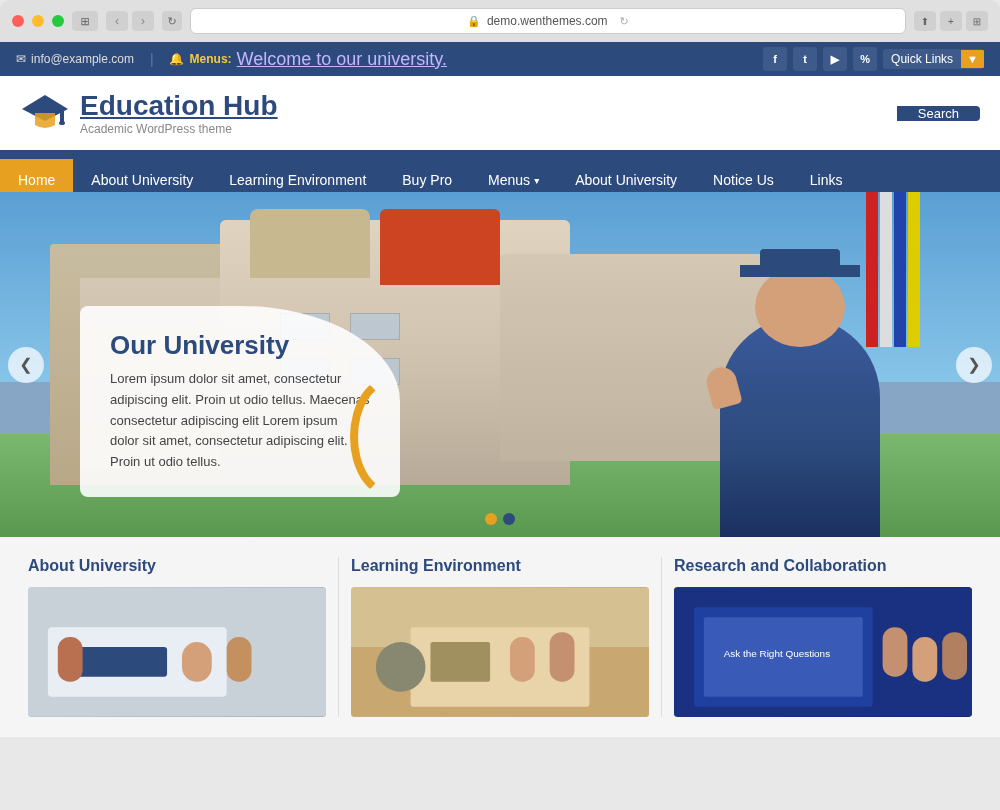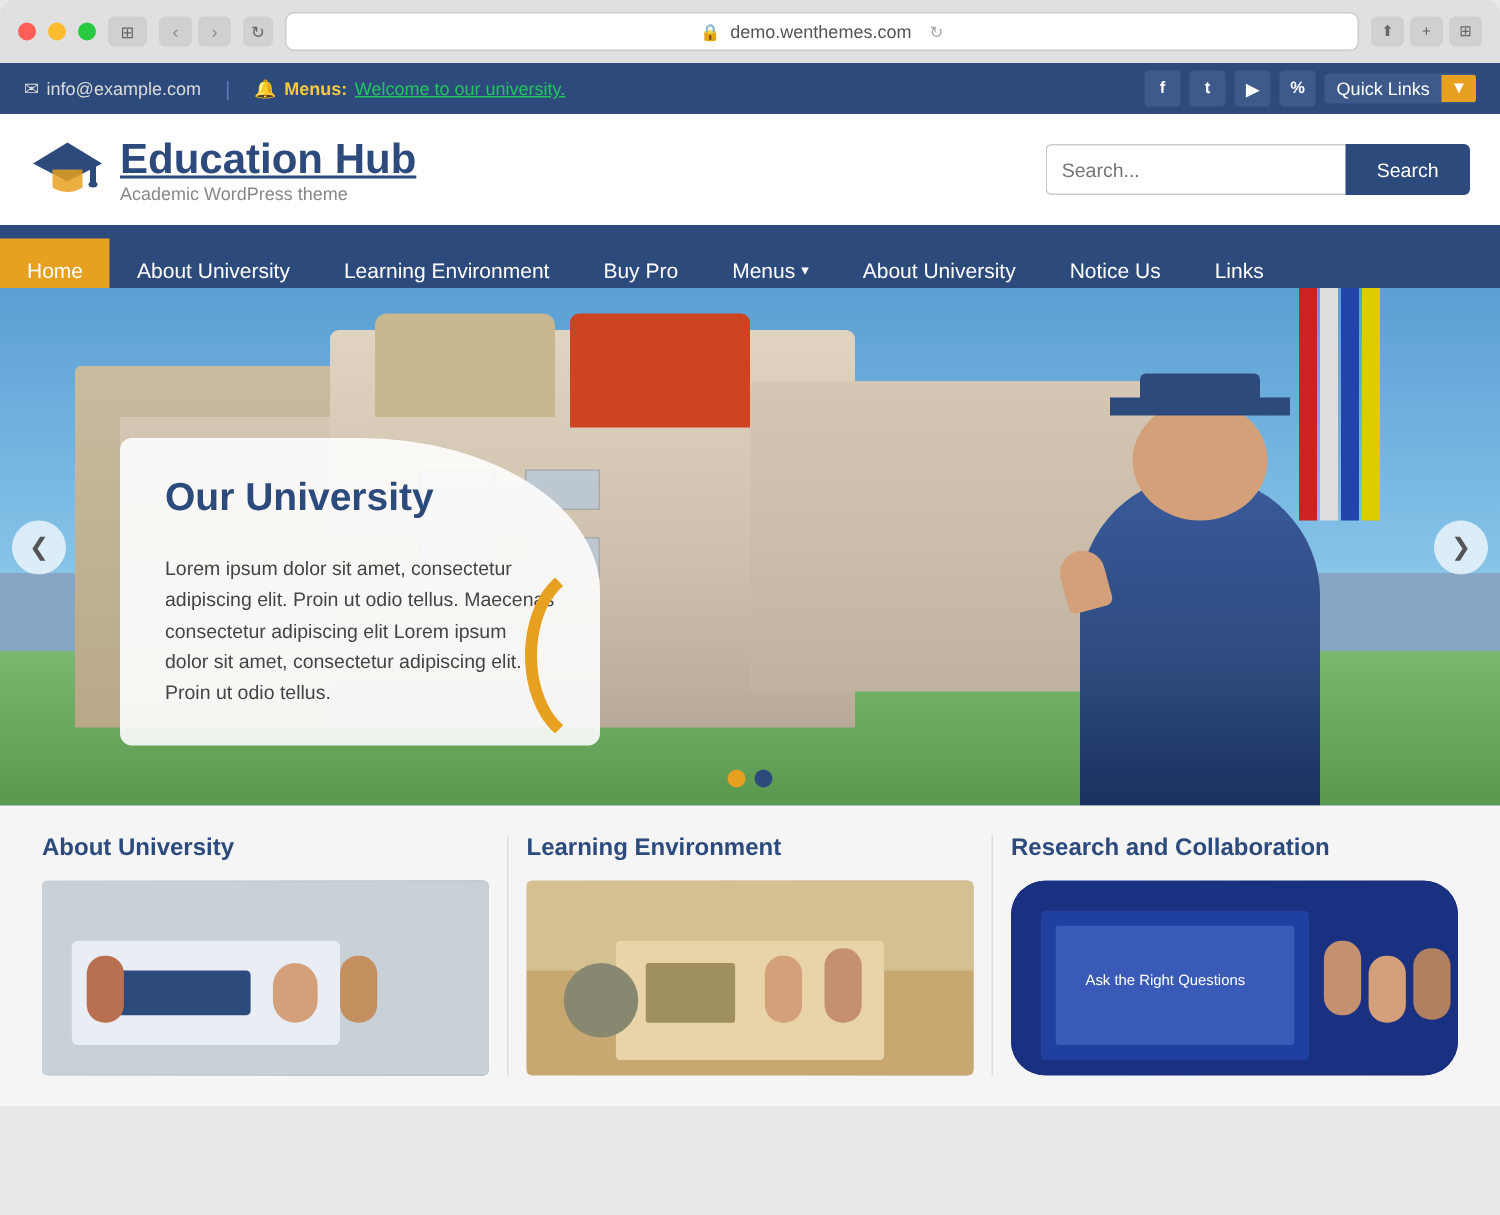--- a/index.html
+++ b/index.html
@@ -45,21 +45,21 @@
     
     .top-bar {
       background: #2c4a7c;
       padding: 6px 16px;
       display: flex; align-items: center; justify-content: space-between;
       height: 34px;
     }
     .top-bar-left { display: flex; align-items: center; gap: 12px; }
     .email-info { display: flex; align-items: center; gap: 5px; font-size: 12px; color: #ddd; }
     .notice-info { display: flex; align-items: center; gap: 5px; font-size: 12px; color: #ddd; }
-    .notice-link { color: #22c55e; text-decoration: underline; font-size: 12px; }
+    .notice-link { color: #c4b5fd; text-decoration: underline; font-size: 18px; }
     .top-bar-right { display: flex; align-items: center; gap: 6px; }
     .social-btn {
       width: 24px; height: 24px; background: #3d5a8a; border-radius: 3px;
       display: flex; align-items: center; justify-content: center;
       font-size: 11px; color: white; font-weight: bold;
     }
     .quick-links {
       display: flex; align-items: center; background: #3d5a8a; border-radius: 3px;
       overflow: hidden;
     }
@@ -106,21 +106,21 @@
       position: relative; height: 345px; overflow: hidden;
       background: #87a5c5;
     }
     .hero-overlay {
       position: absolute; bottom: 40px; left: 80px;
       background: rgba(255,255,255,0.88);
       border-radius: 8px 50% 8px 8px / 8px 50% 8px 8px;
       padding: 24px 30px;
       max-width: 320px;
     }
-    .hero-title { font-size: 26px; color: #2c4a7c; font-weight: bold; margin-bottom: 22px; }
+    .hero-title { font-size: 26px; color: #2c4a7c; font-weight: bold; margin-bottom: 8px; }
     .hero-text { font-size: 13px; color: #444; line-height: 1.6; }
     .hero-prev, .hero-next {
       position: absolute; top: 50%; transform: translateY(-50%);
       width: 36px; height: 36px; background: rgba(255,255,255,0.7);
       border-radius: 50%; display: flex; align-items: center; justify-content: center;
       font-size: 16px; color: #555; cursor: pointer; z-index: 10;
     }
     .hero-prev { left: 8px; }
     .hero-next { right: 8px; }
     .hero-dots {
@@ -144,21 +144,20 @@
       background: #ccc;
     }
     .card-img-office {
       background: linear-gradient(135deg, #c8d4e0 0%, #a0b4c4 50%, #8090a0 100%);
     }
     .card-img-learning {
       background: linear-gradient(135deg, #d4c090 0%, #c0a870 50%, #a89060 100%);
     }
     .card-img-research {
       background: linear-gradient(135deg, #2040a0 0%, #1a3080 50%, #102060 100%);
-      border-radius: 23px;
     }
 
     .divider { width: 1px; background: #ddd; }
 
     
     .sep { color: #5a7ab0; font-size: 14px; margin: 0 4px; }
   </style>
 </head>
 <body>
 
@@ -223,21 +222,20 @@
           <ellipse cx="42" cy="30" rx="3" ry="2" fill="#2c4a7c"></ellipse>
           <path d="M15,20 L15,32 Q25,38 35,32 L35,20" fill="#e8a020" opacity="0.85"></path>
         </svg>
       </div>
       <div class="logo-text">
         <h1>Education Hub</h1>
         <p>Academic WordPress theme</p>
       </div>
     </div>
     <div class="search-area">
-      <input class="search-input" type="text" placeholder="Search..." style="">
       <button class="search-btn">Search</button>
     </div>
   </div>
 
   <nav class="main-nav">
     <div class="nav-item active">
       <span>Home</span>
     </div>
     <div class="nav-item">
       <span>About University</span>

